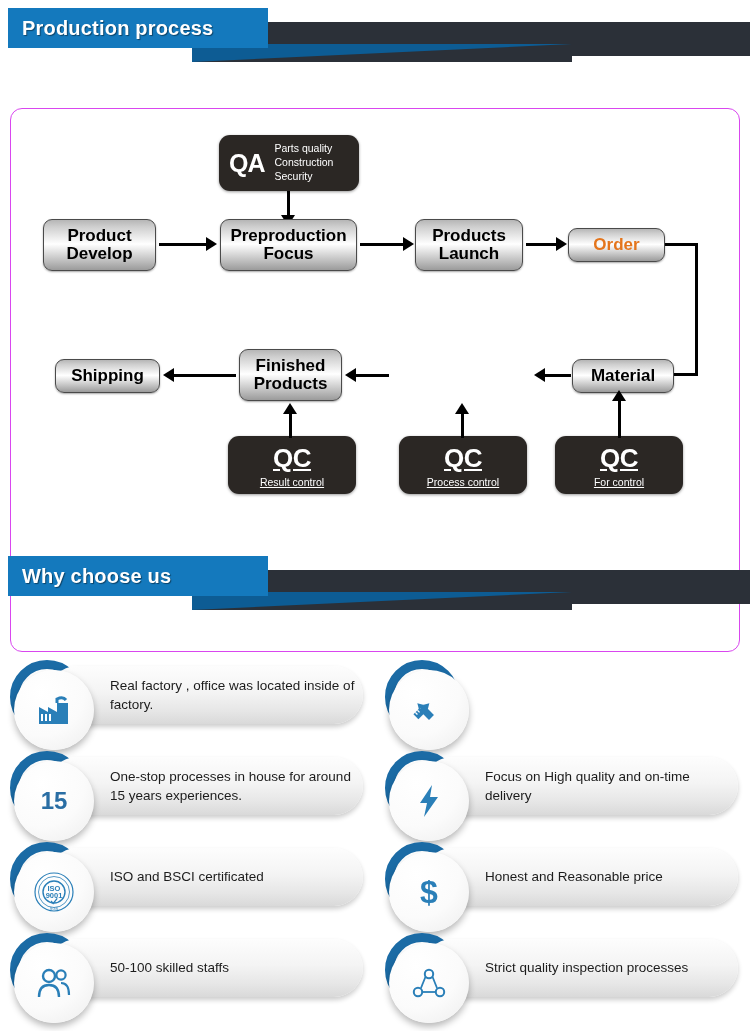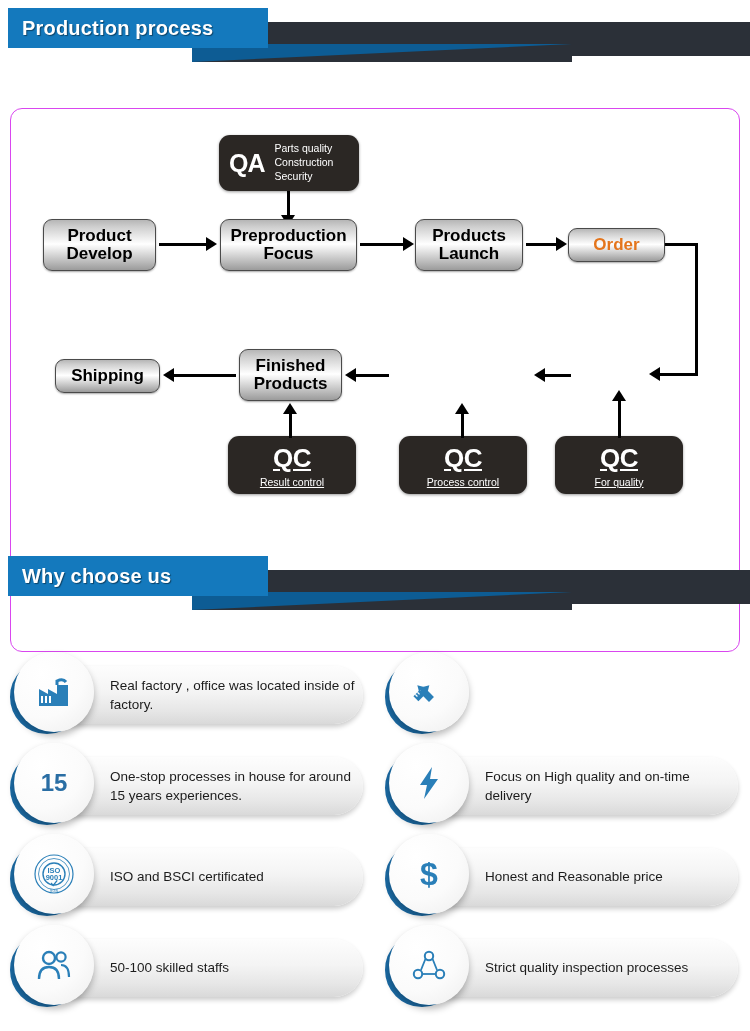--- a/index.html
+++ b/index.html
@@ -117,21 +117,21 @@
     background: linear-gradient(to bottom, #fdfdfd 0%, #f4f4f4 45%, #e6e6e6 78%, #d9d9d9 100%);
     box-shadow: 0 3px 5px rgba(0,0,0,.20);
   }
   .fcard .bar .txt {
     position: absolute; left: 62px; top: 50%;
     transform: translateY(-50%);
     width: 248px;
     font-size: 13.5px; color: #1c1c1c; line-height: 1.42;
   }
   .fcard .circle {
-    position: absolute; left: 6px; top: 4px;
+    position: absolute; left: 6px; top: 22px;
     width: 80px; height: 80px;
     border-radius: 50%;
     background: radial-gradient(circle at 34% 28%, #ffffff 0%, #fbfbfb 55%, #ededed 100%);
     box-shadow: 0 4px 7px rgba(0,0,0,.28);
     display: flex; align-items: center; justify-content: center;
   }
   .fcard .circle .num { font-size: 24px; font-weight: bold; color: #2a6ea4; }
   .fcard .circle svg { display: block; }
 </style>
 </head>
@@ -203,41 +203,44 @@
 
       <div class="node" style="left:44px;top:250px;width:105px;height:34px;">
         <div>Shipping</div>
       </div>
       <div class="node" style="left:228px;top:240px;width:103px;height:52px;justify-content:center;">
         <div>
           <div>Finished</div>
           <div>Products</div>
         </div>
       </div>
+      <div class="node" style="left:561px;top:250px;width:102px;height:34px;">
+        <div>Material</div>
+      </div>
 
       <div class="arrow ln-h" style="left:163px;top:265px;width:62px;"></div>
       <div class="head left" style="left:152px;top:259px;"></div>
 
       <div class="arrow ln-h" style="left:345px;top:265px;width:33px;"></div>
       <div class="head left" style="left:334px;top:259px;"></div>
 
       <div class="arrow ln-h" style="left:534px;top:265px;width:26px;"></div>
       <div class="head left" style="left:523px;top:259px;"></div>
 
       <div class="blk qc" style="left:217px;top:327px;width:128px;height:58px;">
         <div class="qc-big">QC</div>
         <div class="qc-sub">Result control</div>
       </div>
       <div class="blk qc" style="left:388px;top:327px;width:128px;height:58px;">
         <div class="qc-big">QC</div>
         <div class="qc-sub">Process control</div>
       </div>
       <div class="blk qc" style="left:544px;top:327px;width:128px;height:58px;">
         <div class="qc-big">QC</div>
-        <div class="qc-sub">For quality</div>
+        <div class="qc-sub">For control</div>
       </div>
 
       <div class="arrow ln-v" style="left:278px;top:305px;height:24px;"></div>
       <div class="head up" style="left:272px;top:294px;"></div>
 
       <div class="arrow ln-v" style="left:450px;top:305px;height:24px;"></div>
       <div class="head up" style="left:444px;top:294px;"></div>
 
       <div class="arrow ln-v" style="left:607px;top:292px;height:37px;"></div>
       <div class="head up" style="left:601px;top:281px;"></div>

